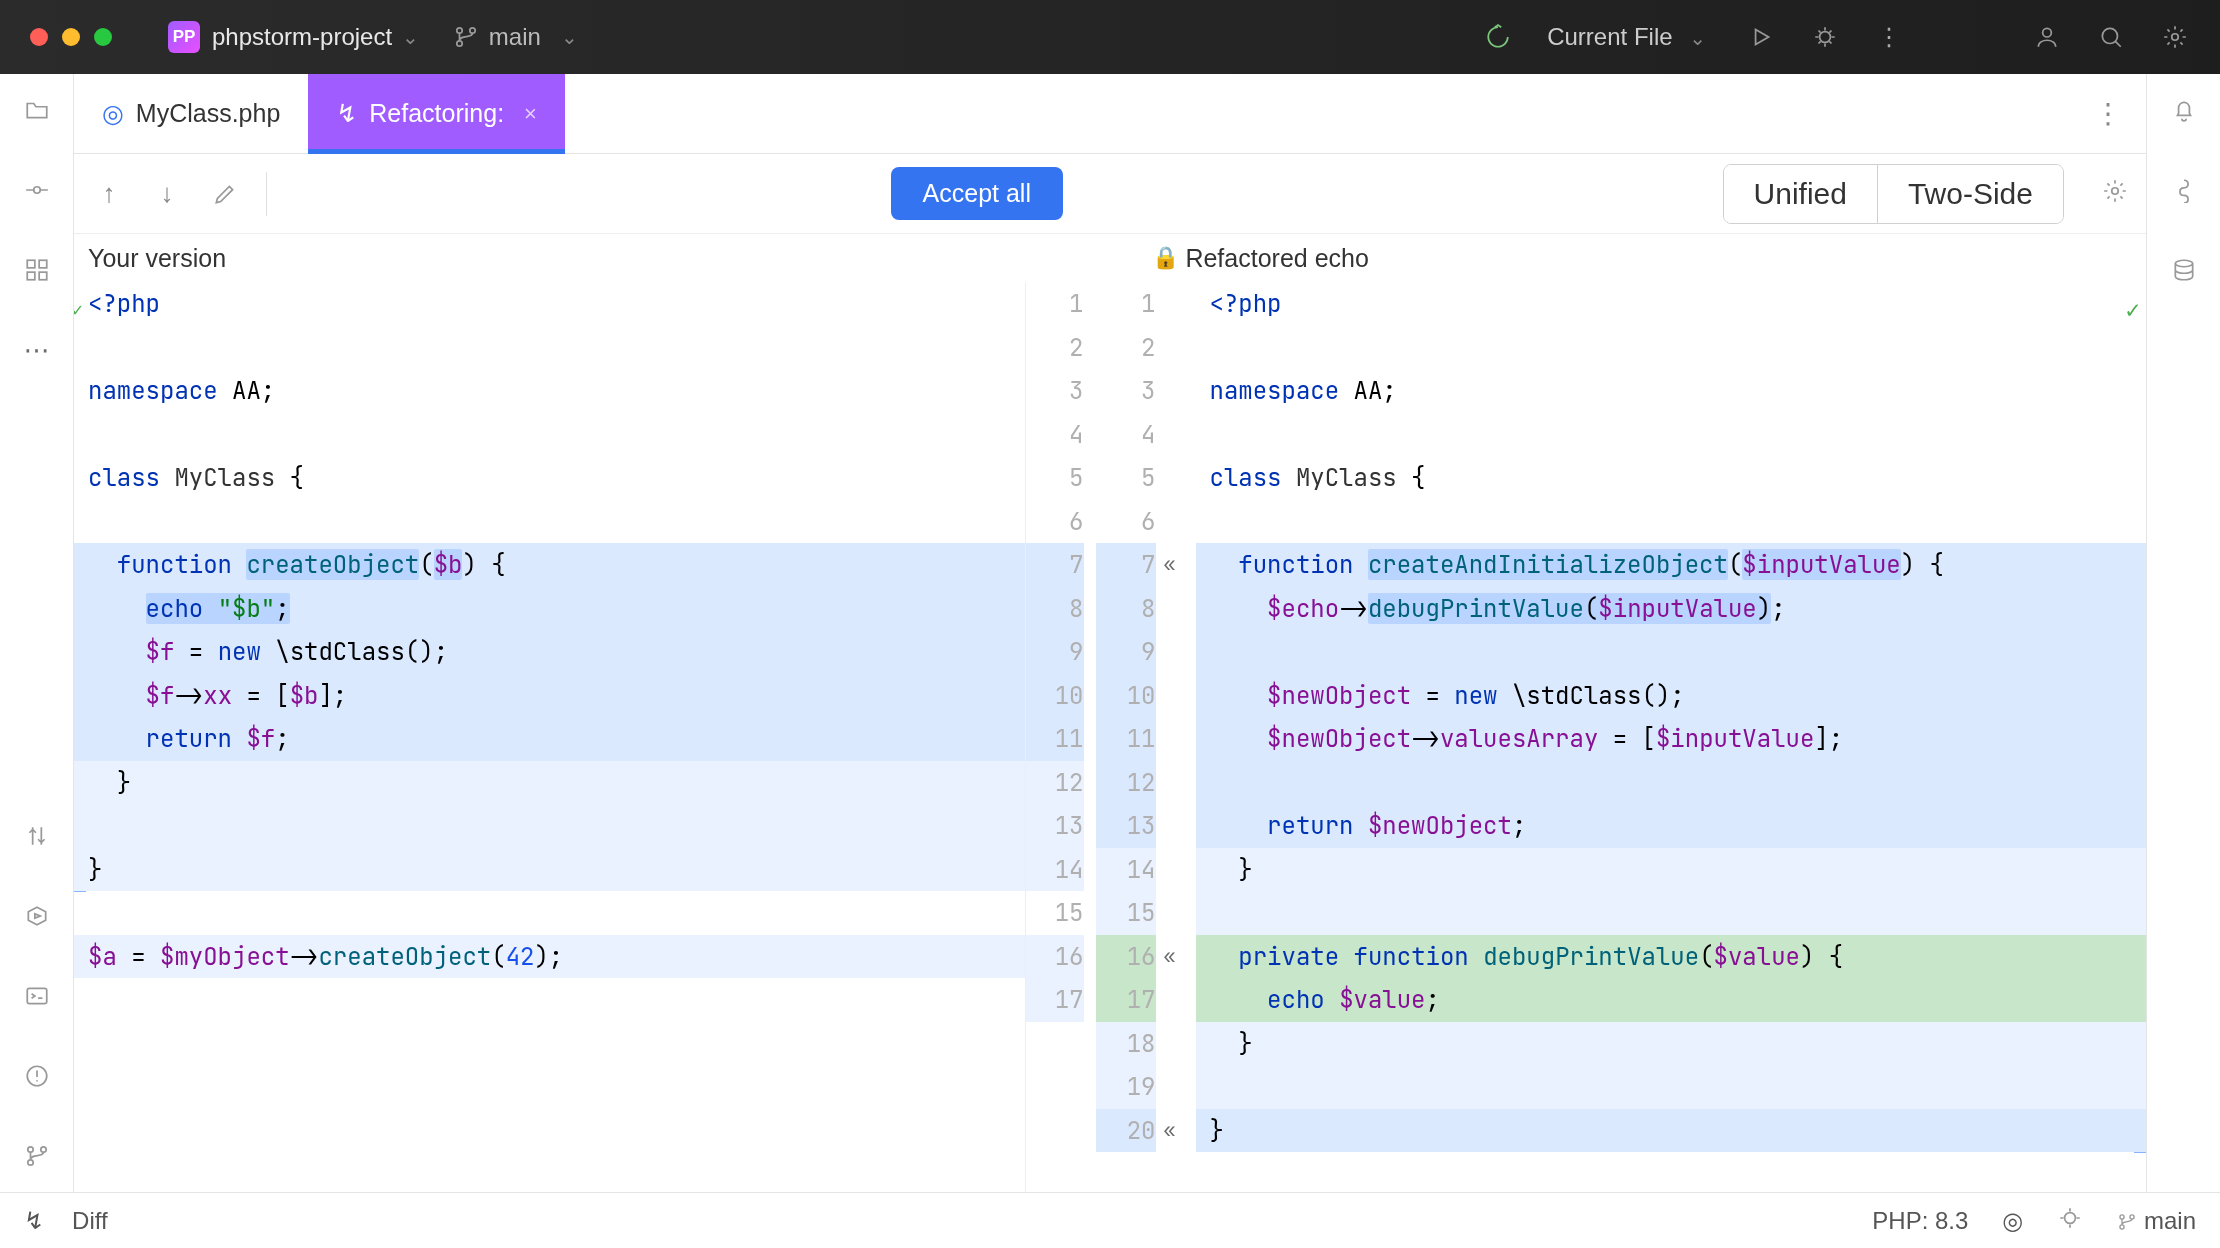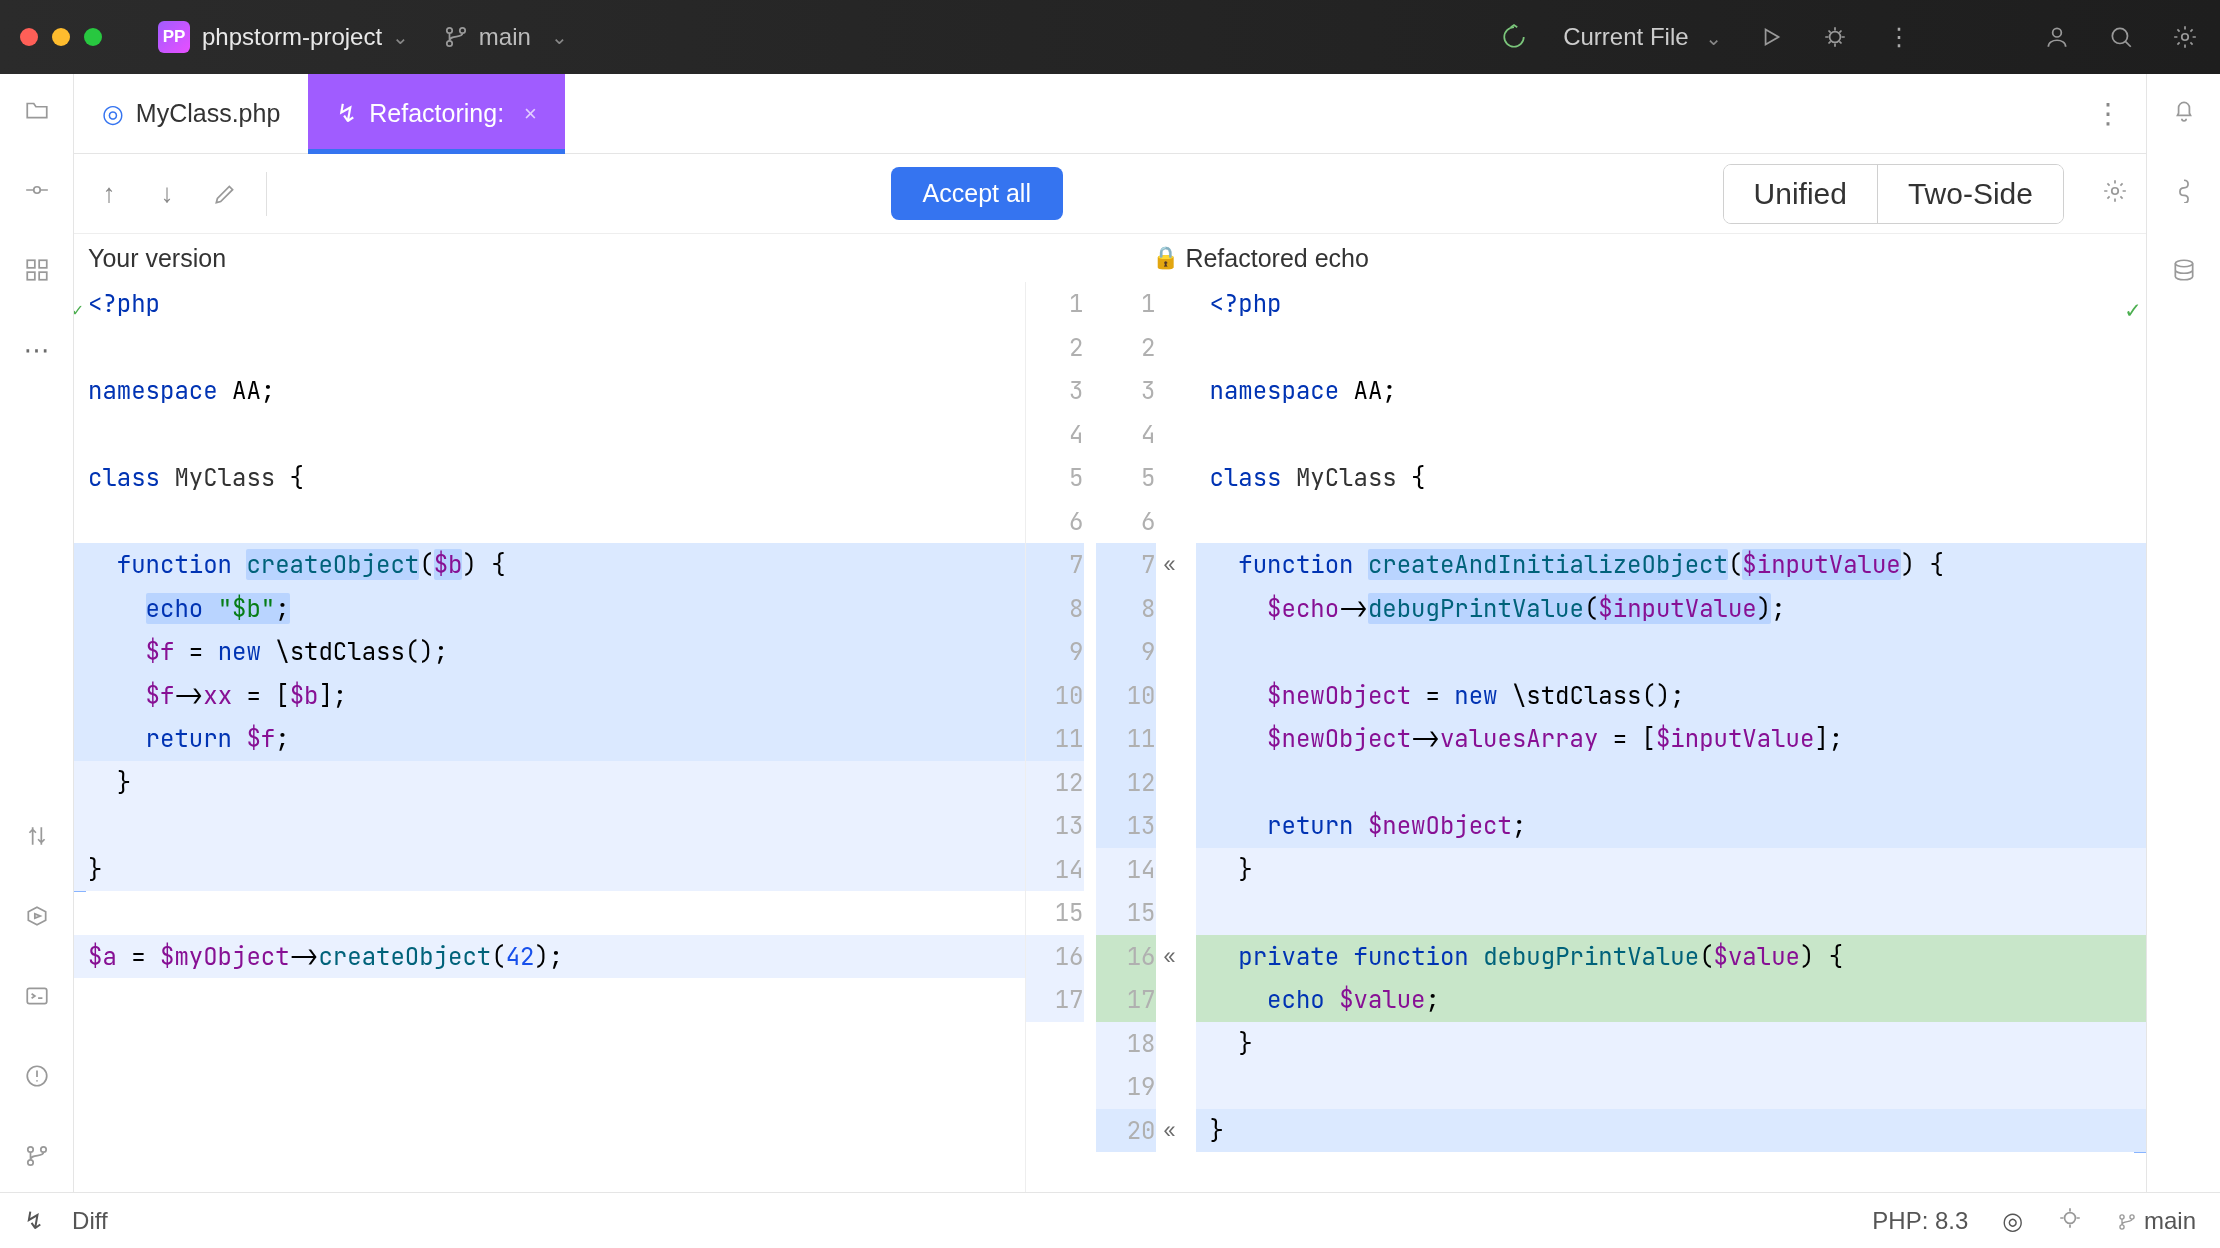--- a/index.html
+++ b/index.html
@@ -1,33 +1,33 @@
 <!DOCTYPE html>
 <html><head>
 <meta charset="utf-8">
 <style>
 * { margin: 0; padding: 0; box-sizing: border-box; }
 body { font-family: -apple-system, BlinkMacSystemFont, "Segoe UI", sans-serif; background: #fff; overflow: hidden; }
 .root { display: flex; flex-direction: column; width: 2220px; height: 1248px; }
 
 
-.titlebar { height: 74px; background: linear-gradient(to right, #2b2b2b, #1e1e1e); display: flex; align-items: center; padding: 0 20px; color: #ccc; font-size: 24px; }
+.titlebar { height: 74px; background: linear-gradient(to right, #2b2b2b, #1e1e1e); display: flex; align-items: center; padding: 0 30px; color: #ccc; font-size: 24px; }
 .traffic { display: flex; gap: 14px; margin-right: 56px; }
 .dot { width: 18px; height: 18px; border-radius: 50%; }
 .dot.red { background: #ff5f57; }
 .dot.yellow { background: #febc2e; }
 .dot.green { background: #28c840; }
 .logo-pp { width: 32px; height: 32px; border-radius: 6px; background: linear-gradient(135deg,#a15cff,#e84fff); color:#fff; font-weight:700; font-size:17px; display:flex; align-items:center; justify-content:center; margin-right:12px; }
 .proj-name { color:#e8e8e8; }
 .chev { margin-left: 10px; color:#888; font-size: 20px; }
 .branch { margin-left: 34px; display:flex; align-items:center; gap:10px; color:#bbb; }
 .spacer { flex:1; }
 .tb-icons { display:flex; align-items:center; gap:34px; }
 .tb-ico { width:30px; height:30px; display:flex; align-items:center; justify-content:center; color:#aaa; cursor:pointer; }
-.curfile { color:#ccc; margin-right:0; }
+.curfile { color:#ccc; margin-right:6px; }
 
 
 .mainrow { flex:1; display:flex; min-height:0; }
 .leftstrip { width:74px; background:#fff; border-right:1px solid #e5e5e5; display:flex; flex-direction:column; align-items:center; padding-top:18px; gap:44px; }
 .leftstrip .ico, .rightstrip .ico { width:36px; height:36px; display:flex; align-items:center; justify-content:center; color:#6b6b6b; font-size:26px; cursor:pointer; }
 .rightstrip { width:74px; background:#fff; border-left:1px solid #e5e5e5; display:flex; flex-direction:column; align-items:center; padding-top:18px; gap:44px; }
 
 .center { flex:1; display:flex; flex-direction:column; min-width:0; }
 .tabline { height:80px; display:flex; align-items:center; border-bottom:1px solid #e5e5e5; }
 .tab { height:80px; display:flex; align-items:center; padding:0 28px; font-size:25px; gap:12px; cursor:pointer; }

